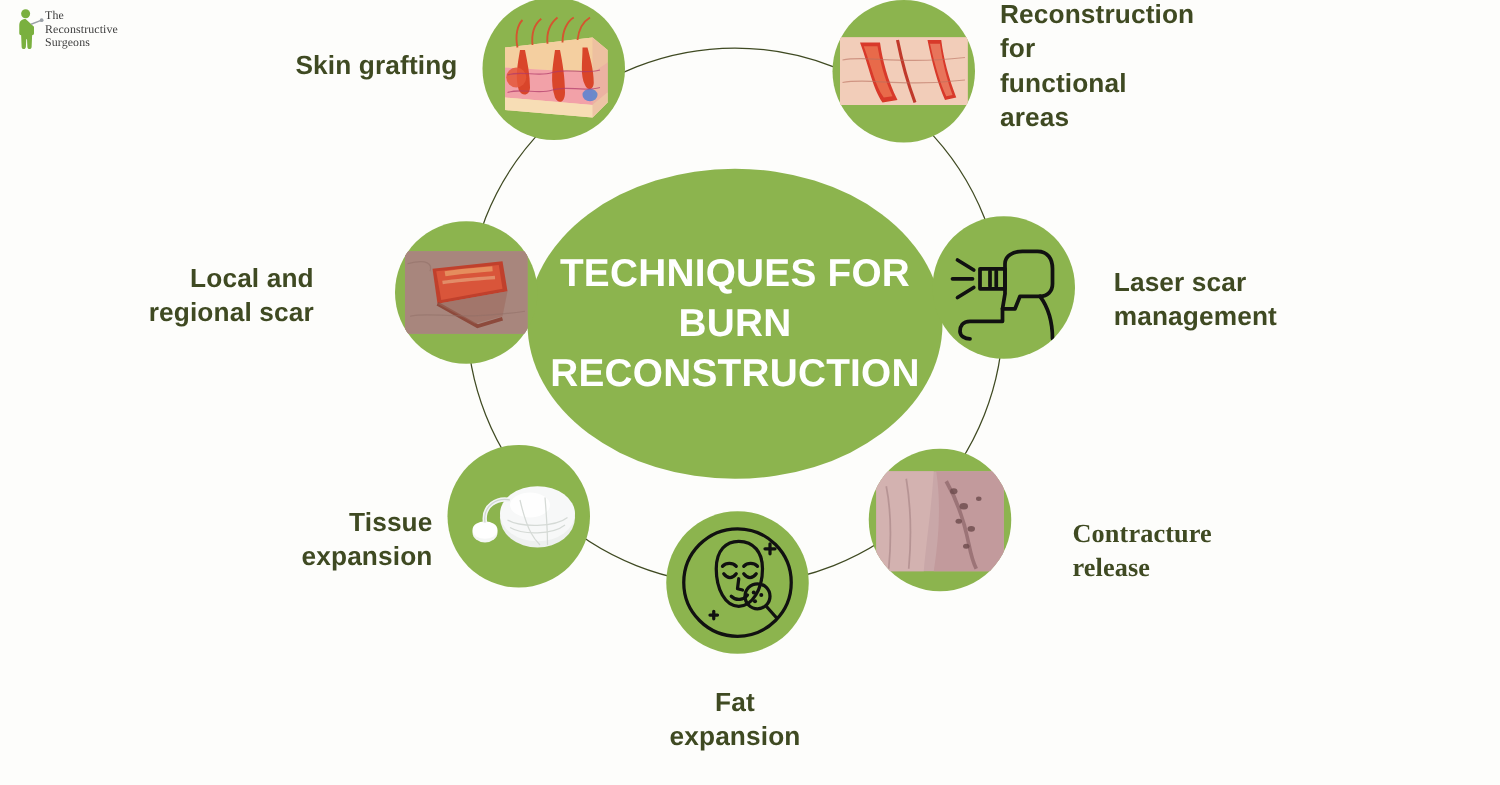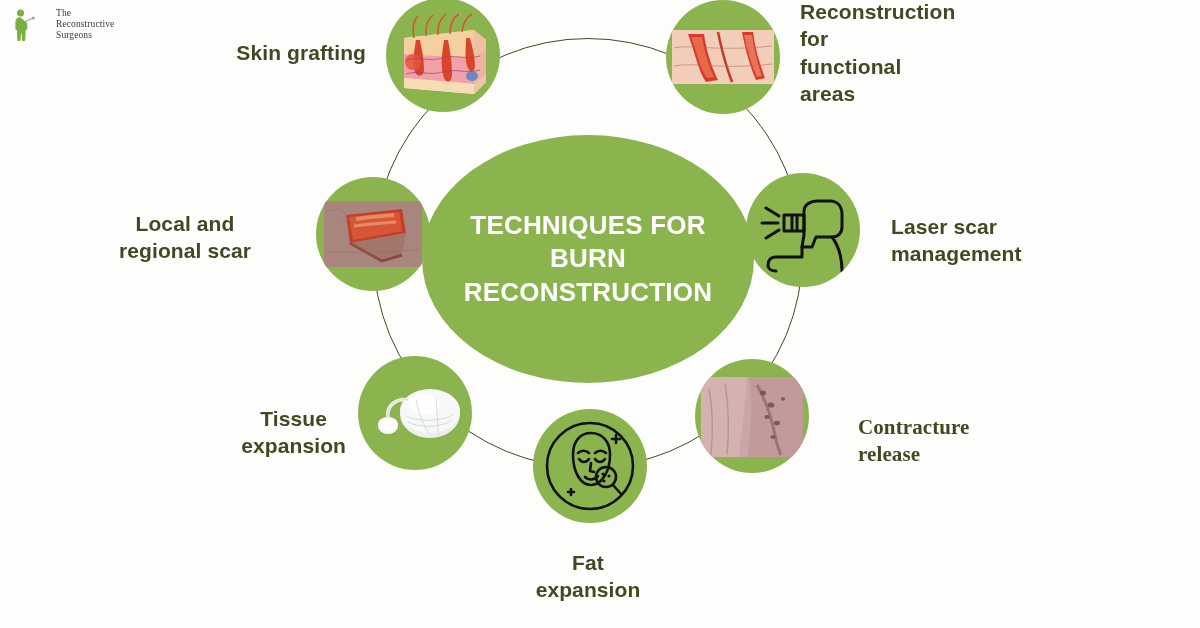--- a/index.html
+++ b/index.html
@@ -21,22 +21,22 @@
     height: 628px;
     background: #fdfdfb;
   }
 
   
   .logo {
     position: absolute;
     left: 10px;
     top: 6px;
     display: flex;
-    align-items: flex-end;
-    gap: 20px;
+    align-items: flex-start;
+    gap: 0;
   }
   .logo-mark { width: 26px; height: 34px; display:block; flex: 0 0 auto; }
   .logo-text {
     font-family: "Liberation Serif", serif;
     font-size: 9.5px;
     line-height: 1.18;
     color: #3c3c3c;
     padding-top: 2px;
     letter-spacing: .1px;
     white-space: pre-line;
@@ -67,21 +67,21 @@
     height: 248px;
     background: #8cb44e;
     border-radius: 50%;
     display: flex;
     align-items: center;
     justify-content: center;
     box-sizing: border-box;
   }
   .hub-title {
     color: #ffffff;
-    font-size: 26px;
+    font-size: 31px;
     font-weight: bold;
     line-height: 1.28;
     text-align: center;
     letter-spacing: .2px;
     white-space: pre-line;
   }
 
   .node {
     position: absolute;
     width: 114px;
@@ -100,21 +100,21 @@
   
   .label {
     position: absolute;
     color: #3f4a22;
     font-size: 21px;
     font-weight: bold;
     line-height: 1.3;
     white-space: pre-line;
     letter-spacing: .1px;
   }
-  .label.left   { text-align: center; transform: translate(-100%, -50%); }
+  .label.left   { text-align: right; transform: translate(-100%, -50%); }
   .label.right  { text-align: left;   transform: translate(0, -50%); }
   .label.center { text-align: center; transform: translate(-50%, -50%); }
 </style>
 </head>
 <body>
 
 <div id="stage">
 
   <div class="logo">
     <svg class="logo-mark" viewBox="0 0 26 34">

